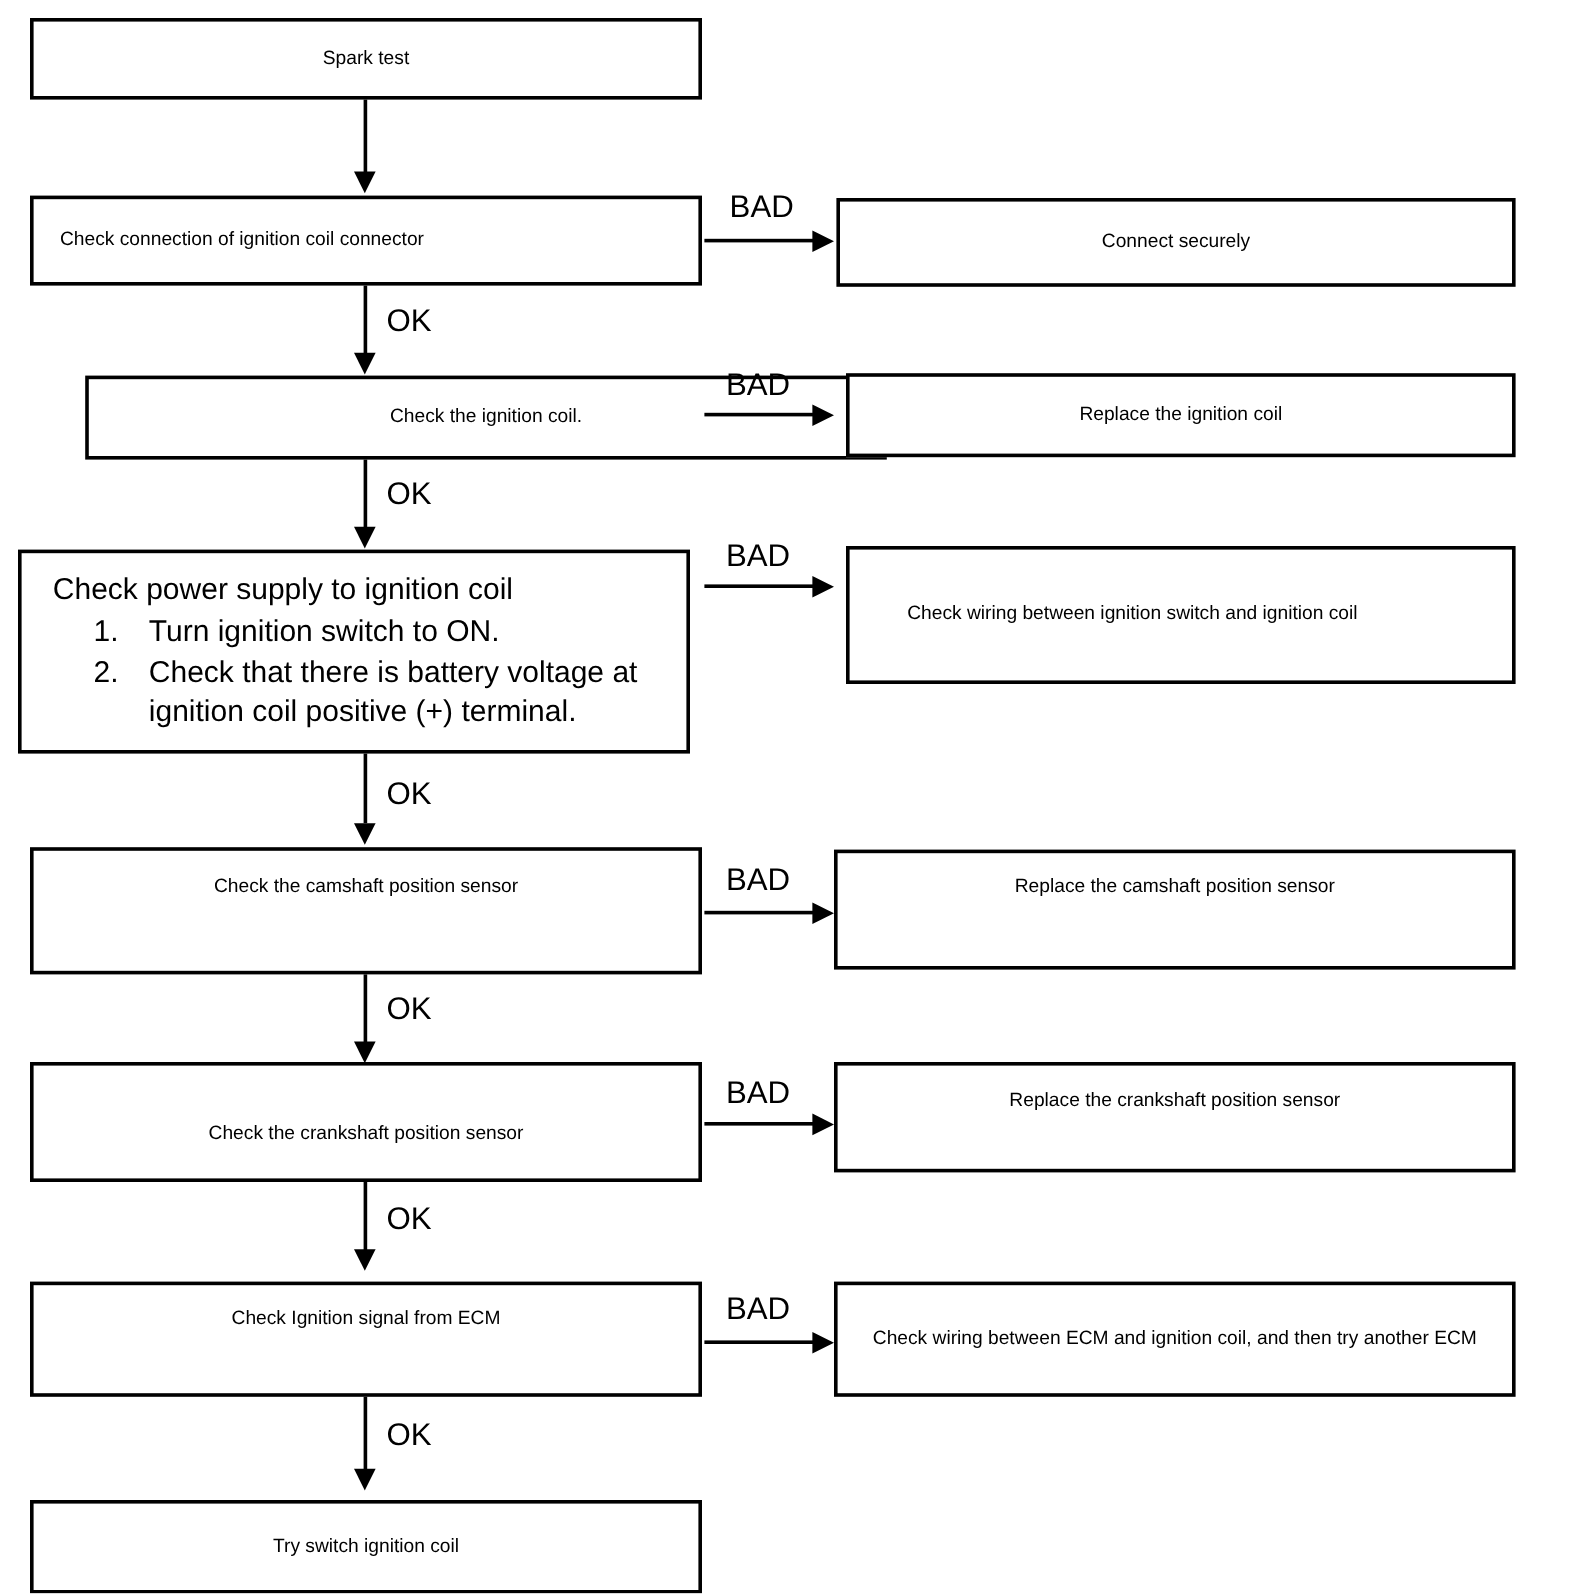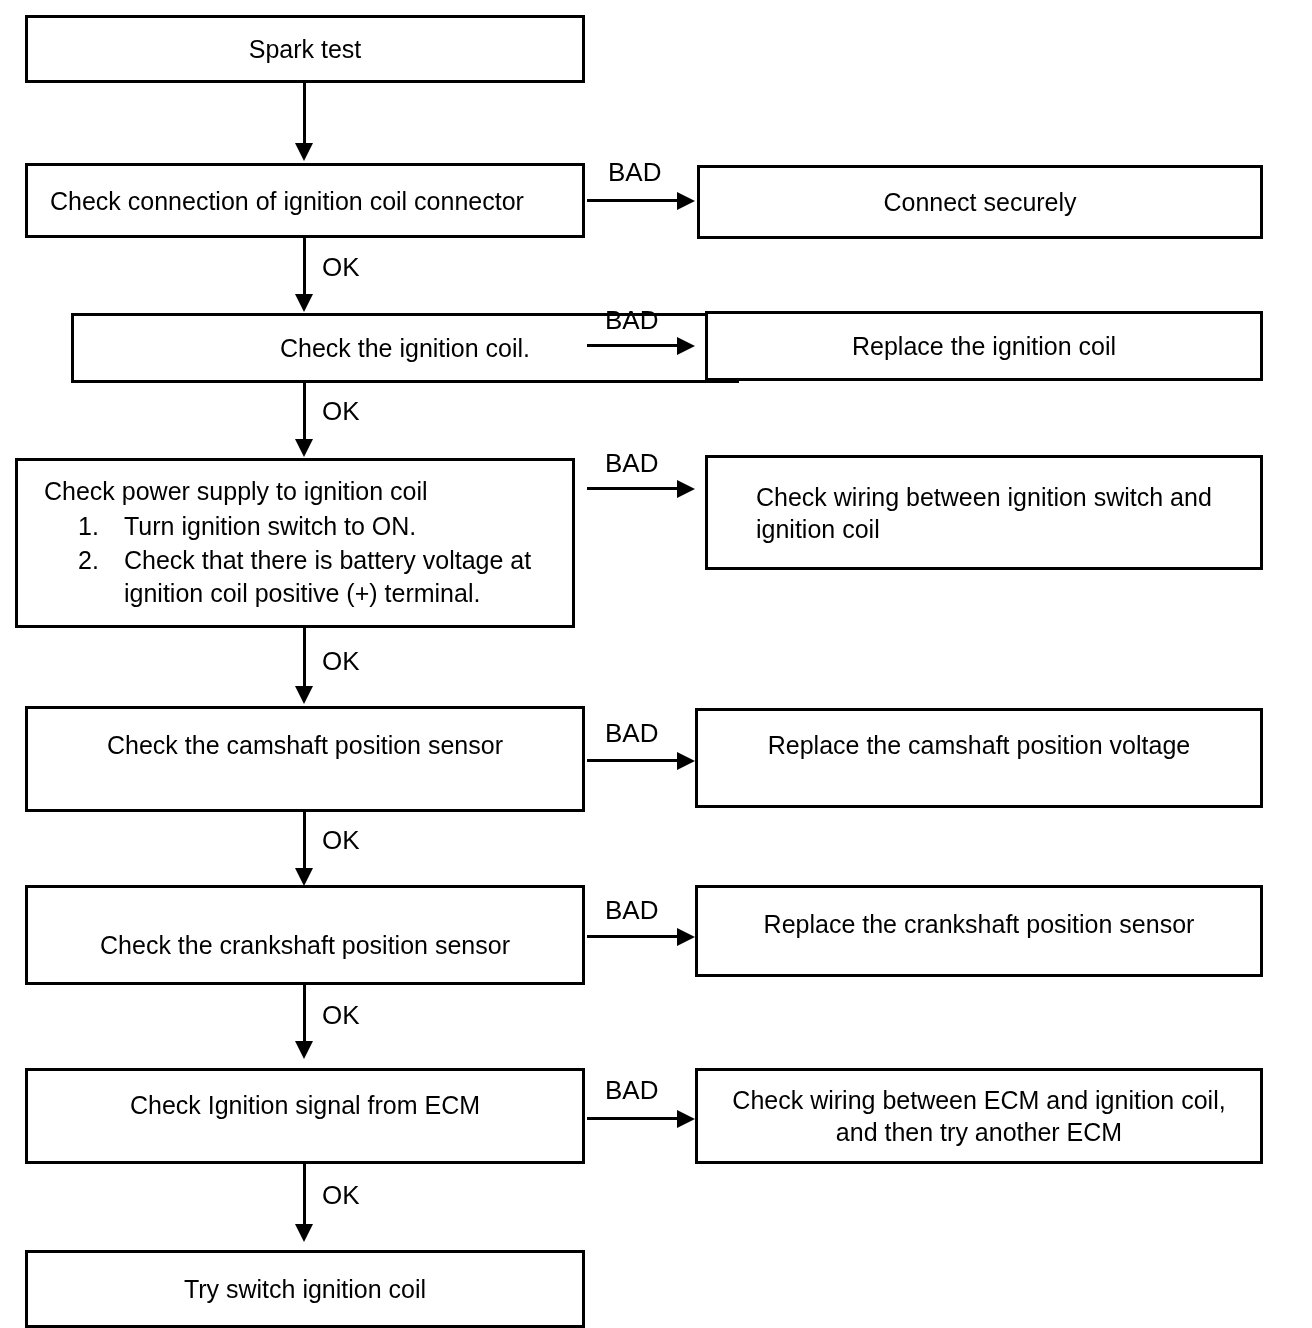--- a/index.html
+++ b/index.html
@@ -21,21 +21,21 @@
     position: absolute;
     box-sizing: border-box;
     border: 3px solid #000000;
     background: #ffffff;
     display: flex;
     align-items: center;
     justify-content: center;
     text-align: center;
     color: #000000;
     font-family: "Liberation Sans", sans-serif;
-    font-size: 25px;
+    font-size: 16px;
     line-height: 1.28;
     padding: 2px 10px;
   }
   .box.align-left {
     justify-content: flex-start;
     text-align: left;
     padding-left: 22px;
   }
   .box-text {
     display: block;
@@ -180,21 +180,21 @@
 
   <div class="box" style="left:25px; top:706px; width:560px; height:106px; align-items:flex-start; padding-top:20px;">
     <span class="box-text">Check the camshaft position sensor</span>
   </div>
 
   <div class="hline" style="left:587px; top:759px; width:92px;"></div>
   <div class="arrow-right" style="left:677px; top:752px;"></div>
   <div class="edge-label" style="left:605px; top:718px;">BAD</div>
 
   <div class="box" style="left:695px; top:708px; width:568px; height:100px; align-items:flex-start; padding-top:18px;">
-    <span class="box-text">Replace the camshaft position voltage</span>
+    <span class="box-text">Replace the camshaft position sensor</span>
   </div>
 
   <div class="vline" style="left:303px; top:812px; height:58px;"></div>
   <div class="arrow-down" style="left:295px; top:868px;"></div>
   <div class="edge-label" style="left:322px; top:825px;">OK</div>
 
   <div class="box" style="left:25px; top:885px; width:560px; height:100px; align-items:center; padding-top:22px;">
     <span class="box-text">Check the crankshaft position sensor</span>
   </div>
 

